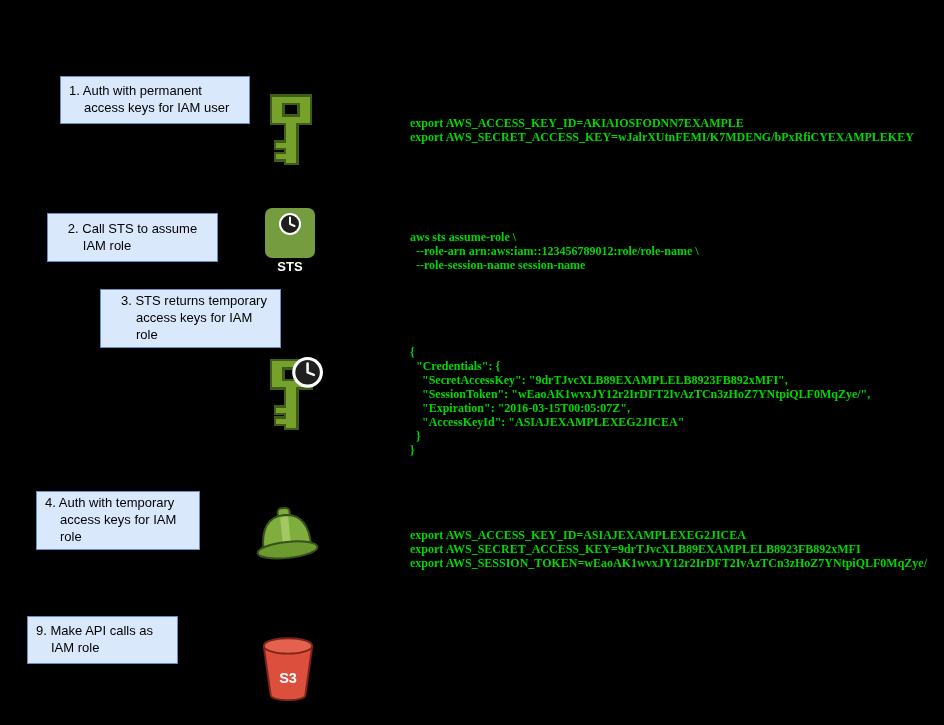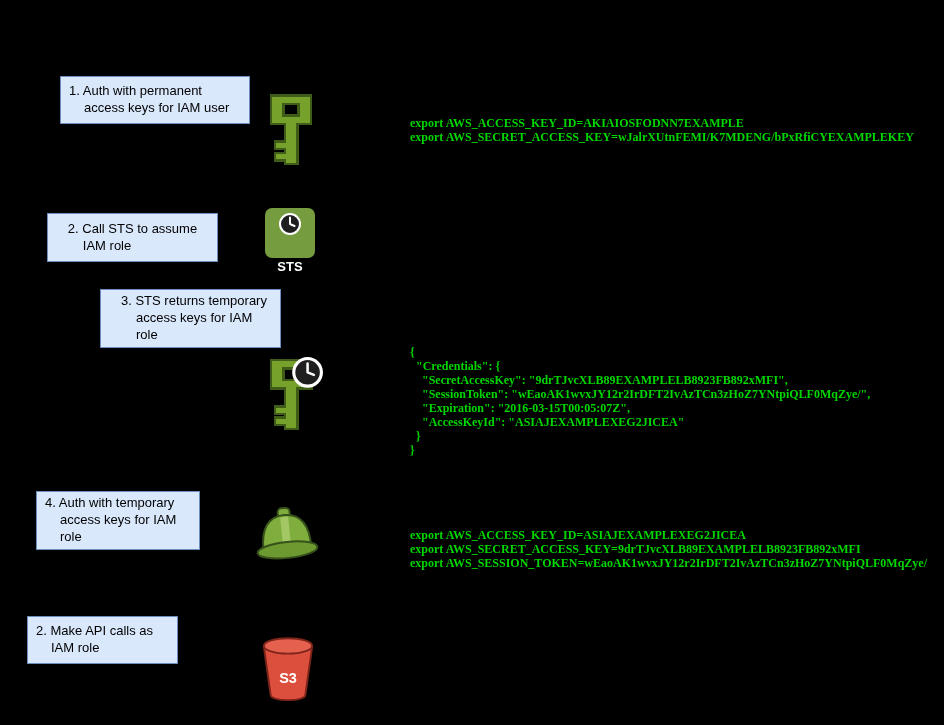--- a/index.html
+++ b/index.html
@@ -116,20 +116,23 @@
 IAM role</span>
   </div>
   <div class="icon icon-sts">
     <svg viewBox="0 0 52 66">
       <rect class="c-sts-box" x="1" y="1" width="50" height="50" rx="7"></rect>
       <circle class="c-clock-face" cx="26" cy="17" r="10" stroke-width="2"></circle>
       <path class="c-clock-hand" d="M26 17 V10.5 M26 17 L30.5 19"></path>
       <text class="c-white-text" x="26" y="64" font-size="13" text-anchor="middle">STS</text>
     </svg>
   </div>
+  <div class="code code2">aws sts assume-role \
+  --role-arn arn:aws:iam::123456789012:role/role-name \
+  --role-session-name session-name</div>
 
   <div class="step-box box3">
     <span class="step-label">3. STS returns temporary
 access keys for IAM
 role</span>
   </div>
   <div class="icon icon-key2">
     <svg viewBox="0 0 46 62">
       <path class="c-key" fill-rule="evenodd" shape-rendering="crispEdges" d="M4 3 H36 V26 H25 V58 H15 V55 H7 V49 H15 V46 H7 V40 H15 V26 H4 Z M14 10 H26 V19 H14 Z"></path>
       <circle class="c-clock-face" cx="33" cy="13" r="11" stroke-width="2.5"></circle>
@@ -156,21 +159,21 @@
       <path class="c-hat" d="M8 42 C8 18 18 9 32 9 C46 9 56 18 56 42 Z"></path>
       <path class="c-hat-stripe" d="M28 11 H36 V42 H28 Z"></path>
       <ellipse class="c-hat-brim" cx="32" cy="44" rx="30" ry="8"></ellipse>
     </svg>
   </div>
   <div class="code code4">export AWS_ACCESS_KEY_ID=ASIAJEXAMPLEXEG2JICEA
 export AWS_SECRET_ACCESS_KEY=9drTJvcXLB89EXAMPLELB8923FB892xMFI
 export AWS_SESSION_TOKEN=wEaoAK1wvxJY12r2IrDFT2IvAzTCn3zHoZ7YNtpiQLF0MqZye/</div>
 
   <div class="step-box box5">
-    <span class="step-label">2. Make API calls as
+    <span class="step-label">9. Make API calls as
 IAM role</span>
   </div>
   <div class="icon icon-s3">
     <svg viewBox="0 0 56 72">
       <path class="c-bucket" d="M3 12 L10 62 C10 69 46 69 46 62 L53 12 Z"></path>
       <ellipse class="c-bucket-rim" cx="28" cy="11" rx="25" ry="8"></ellipse>
       <text class="c-white-text" x="28" y="50" font-size="15" text-anchor="middle">S3</text>
     </svg>
   </div>
 

